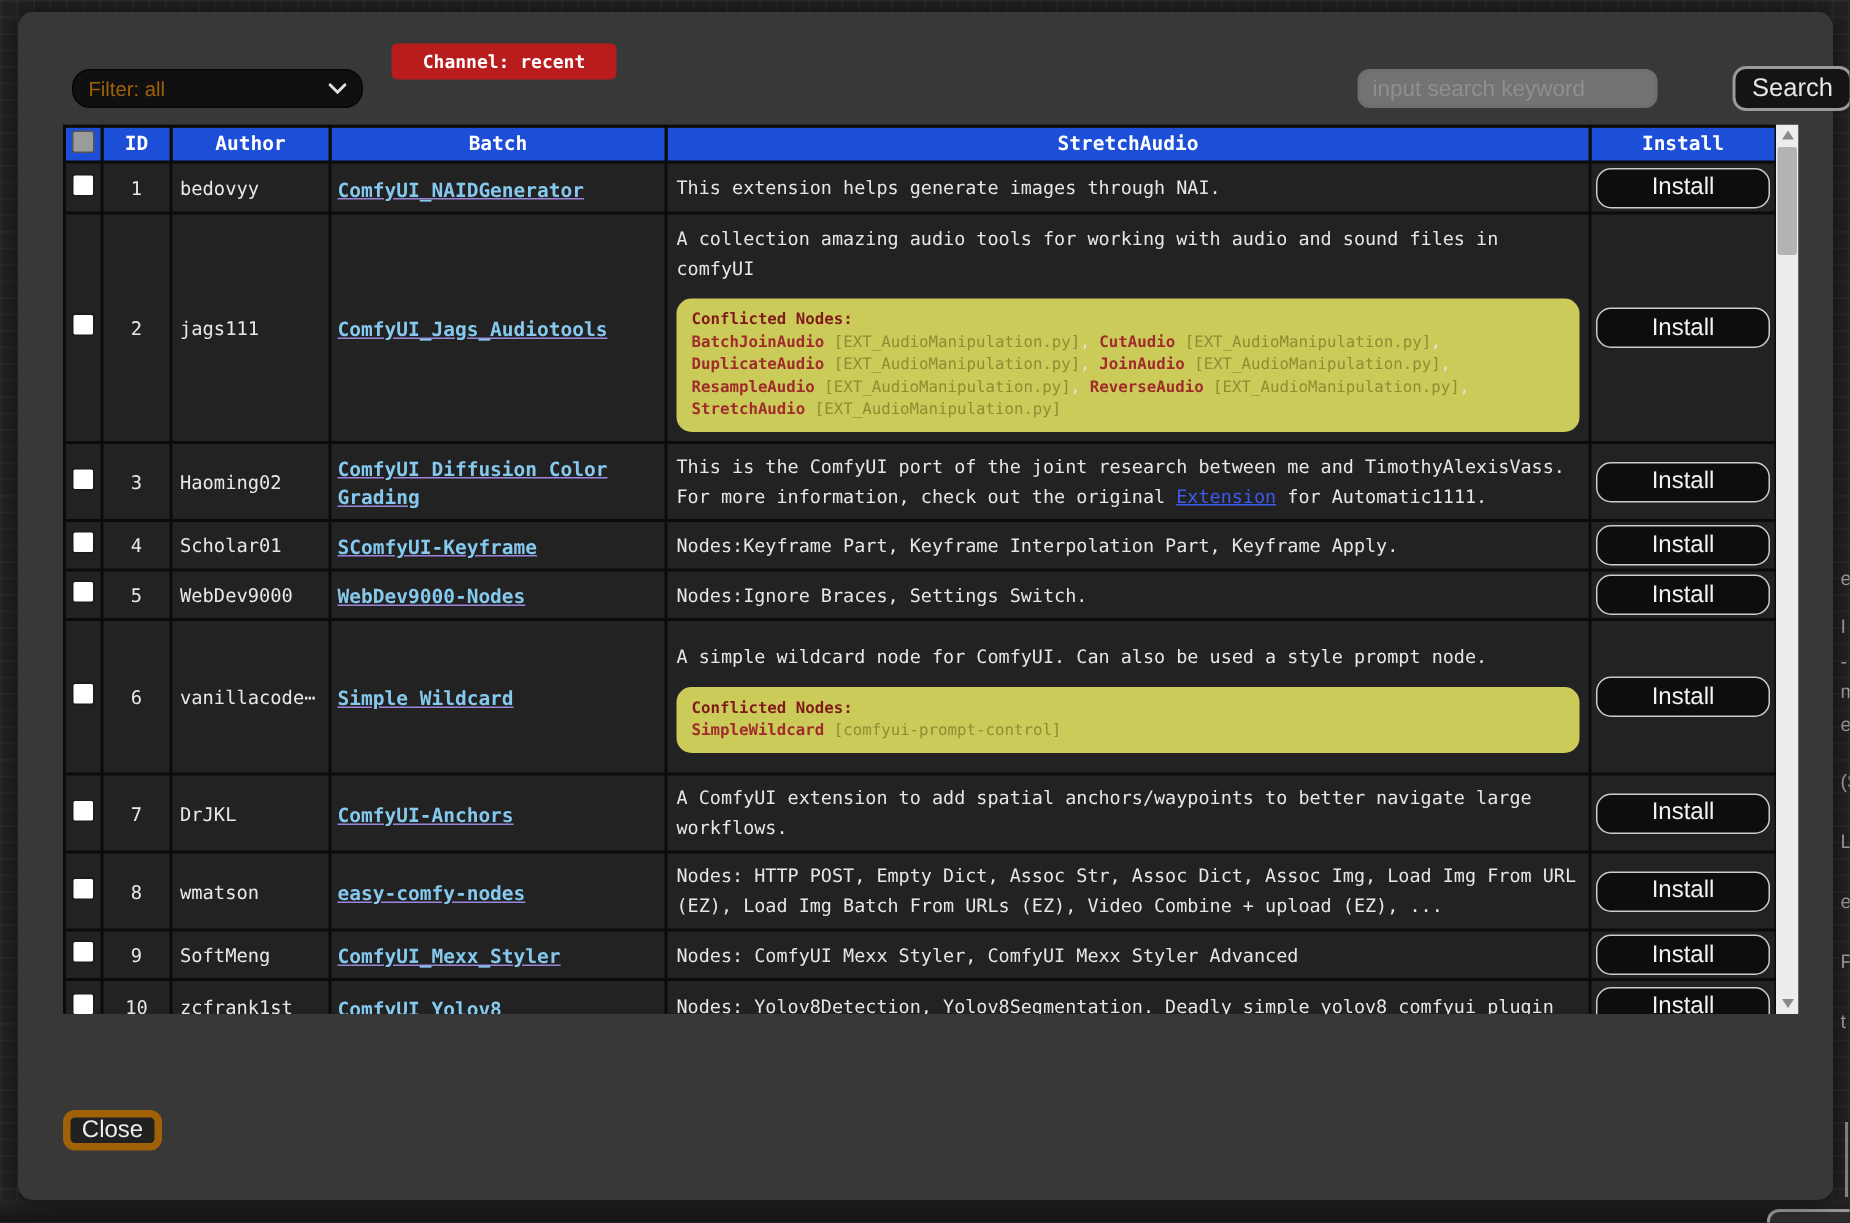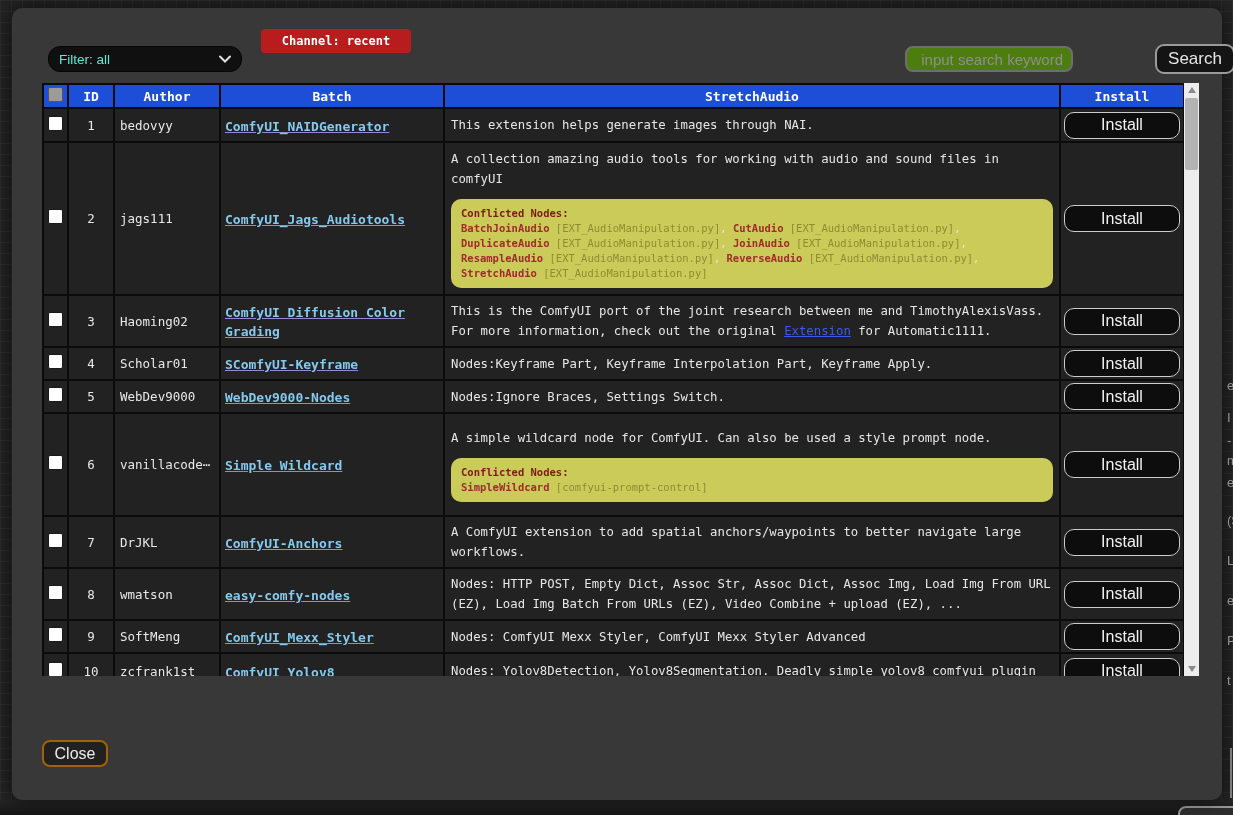--- a/index.html
+++ b/index.html
@@ -21,44 +21,44 @@
   .dialog{
     position:absolute;left:12px;top:8px;width:1210px;height:792px;
     background:#383838;border-radius:10px;z-index:1;
     box-shadow:0 0 18px rgba(0,0,0,.65);
   }
 
   
   .filter-select{
     position:absolute;left:36px;top:38px;width:194px;height:26px;
     background:#101010;border:1px solid #060606;border-radius:12px;
-    color:#5eead4;font-family:"Liberation Sans",sans-serif;font-size:13.5px;
+    color:#a16207;font-family:"Liberation Sans",sans-serif;font-size:13.5px;
     display:flex;align-items:center;padding:0 10px;box-sizing:border-box;cursor:pointer;
   }
   .filter-select .chev{margin-left:auto;display:flex;align-items:center;}
   .channel-btn{
     position:absolute;left:249px;top:21px;width:150px;height:24px;
     background:#b91c1c;border:none;border-radius:4px;
     color:#ffffff;font-family:"DejaVu Sans Mono",monospace;font-weight:bold;font-size:12px;
     display:flex;align-items:center;justify-content:center;cursor:pointer;
   }
   .search-input{
-    position:absolute;left:893px;top:38px;width:168px;height:26px;box-sizing:border-box;
-    background:#4d7c0f;border:2px solid #6e6e6e;border-radius:8px;
-    color:#e8e8e8;font-family:"Liberation Sans",sans-serif;font-size:15px;padding:0 8px;outline:none;text-align:right;
+    position:absolute;left:893px;top:38px;width:200px;height:26px;box-sizing:border-box;
+    background:#737373;border:2px solid #6e6e6e;border-radius:8px;
+    color:#e8e8e8;font-family:"Liberation Sans",sans-serif;font-size:15px;padding:0 8px;outline:none;
   }
   .search-input::placeholder{color:#8f8f8f;}
   .search-btn{
     position:absolute;left:1105px;top:36px;width:80px;height:30px;box-sizing:border-box;
     background:#141414;border:2px solid #9a9a9a;border-radius:9px;
     color:#e6e6e6;font-family:"Liberation Sans",sans-serif;font-size:17px;cursor:pointer;margin-left:38px;
   }
   .close-btn{
     position:absolute;left:30px;top:732px;width:66px;height:27px;box-sizing:border-box;
-    background:#212121;border:2px solid #a16207;border-radius:8px;
+    background:#212121;border:5px solid #a16207;border-radius:8px;
     color:#ececec;font-family:"Liberation Sans",sans-serif;font-size:16px;cursor:pointer;
     display:flex;align-items:center;justify-content:center;
   }
 
   
   .table-wrap{
     position:absolute;left:30px;top:75px;width:1157px;height:593px;overflow:hidden;
   }
   table.tbl{
     border-collapse:collapse;table-layout:fixed;width:1141px;background:#222222;

